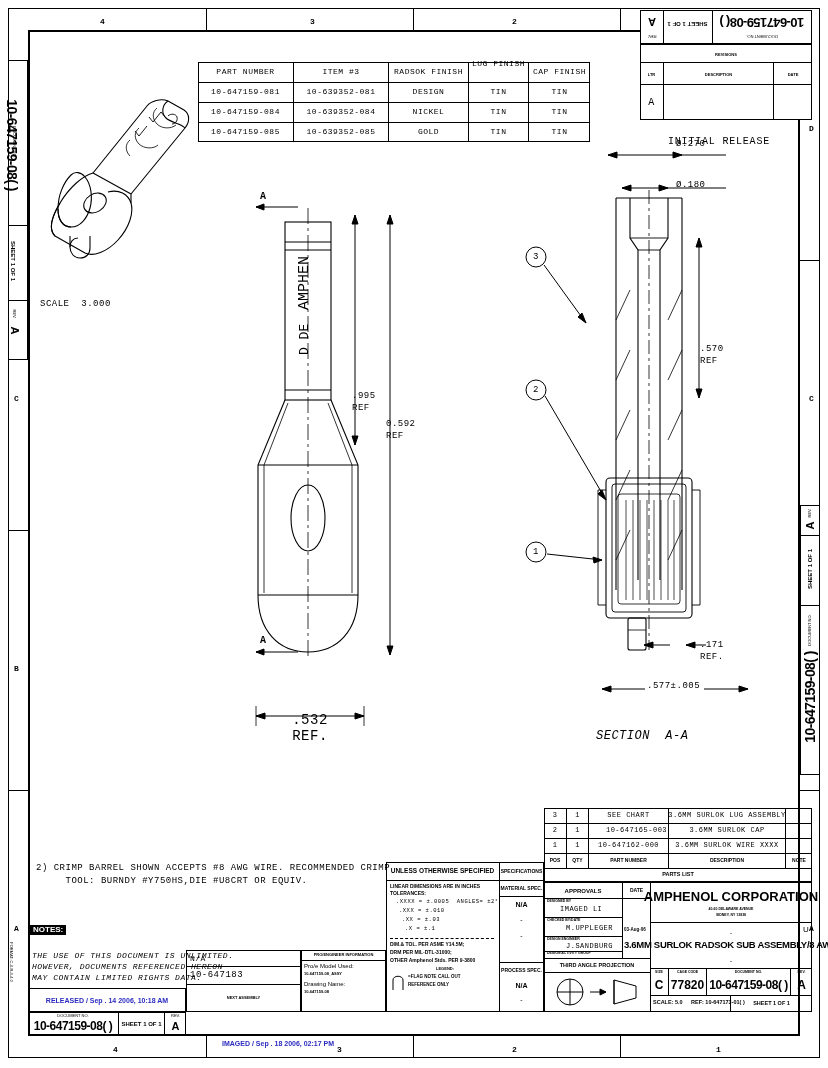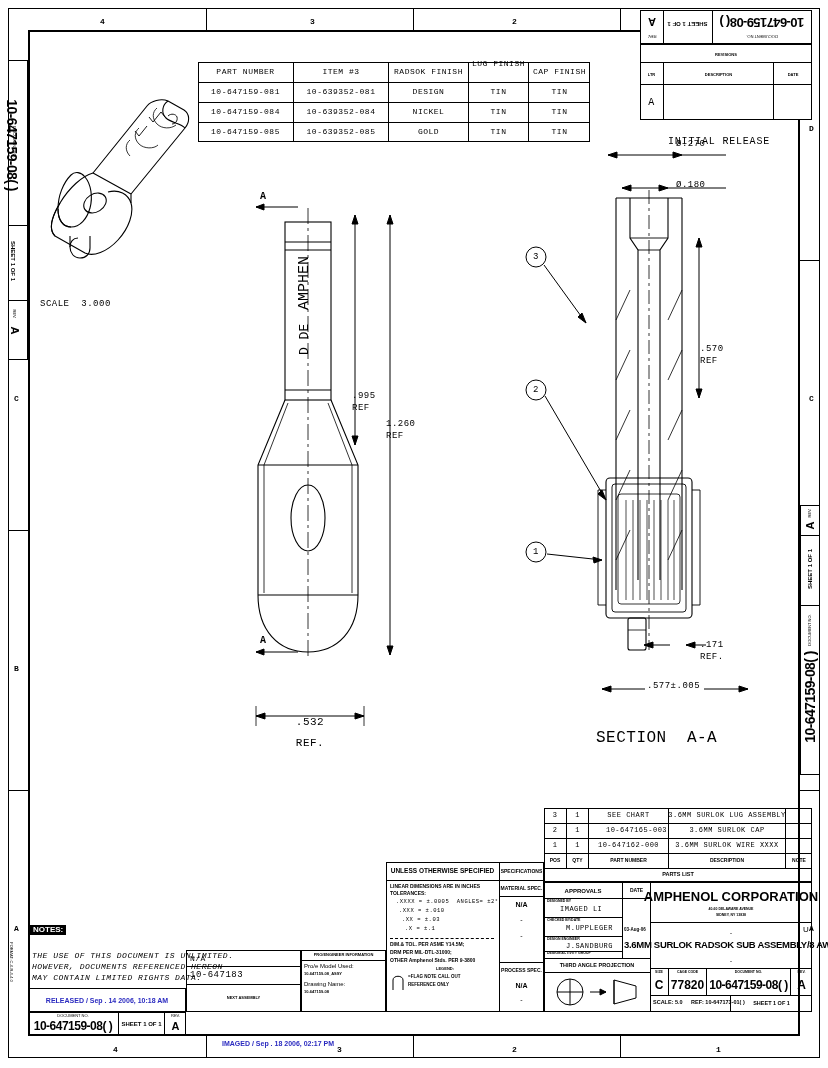--- a/index.html
+++ b/index.html
@@ -211,31 +211,31 @@
     <polygon points="15,230 12,221 18,221"></polygon>
   </svg>
   <div class="t mono" style="left:352px;top:390px;font-size:9px;line-height:12px;">.995
 REF</div>
 
   <svg style="position:absolute;left:375px;top:215px;width:30px;height:440px;" viewBox="0 0 30 440" stroke="#000" fill="#000">
     <line x1="15" y1="0" x2="15" y2="440" stroke-width="1"></line>
     <polygon points="15,0 12,9 18,9"></polygon>
     <polygon points="15,440 12,431 18,431"></polygon>
   </svg>
-  <div class="t mono" style="left:386px;top:418px;font-size:9px;line-height:12px;">1.260
+  <div class="t mono" style="left:386px;top:418px;font-size:9px;line-height:12px;">0.592
 REF</div>
 
   <svg style="position:absolute;left:250px;top:706px;width:120px;height:20px;" viewBox="0 0 120 20" stroke="#000" fill="#000">
     <line x1="6" y1="10" x2="114" y2="10" stroke-width="1"></line>
     <polygon points="6,10 15,7 15,13"></polygon>
     <polygon points="114,10 105,7 105,13"></polygon>
     <line x1="6" y1="0" x2="6" y2="20" stroke-width=".8"></line>
     <line x1="114" y1="0" x2="114" y2="20" stroke-width=".8"></line>
   </svg>
-  <div class="t mono ctr" style="left:270px;top:712px;width:80px;flex-direction:column;font-size:11px;line-height:21px;display:flex;text-align:right;">.532
+  <div class="t mono ctr" style="left:270px;top:712px;width:80px;flex-direction:column;font-size:14px;line-height:16px;display:flex;text-align:right;">.532
 REF.</div>
 
   <svg style="position:absolute;left:590px;top:150px;width:190px;height:520px;" viewBox="0 0 190 520" fill="none" stroke="#000" stroke-width="1.1">
     <g>
       <path d="M26 48 L26 440"></path>
       <path d="M92 48 L92 440"></path>
       <path d="M26 48 L92 48"></path>
     </g>
     <g>
       <path d="M40 48 L40 88 L48 100 L48 430"></path>
@@ -336,22 +336,24 @@
 REF.</div>
 
   <svg style="position:absolute;left:596px;top:680px;width:160px;height:18px;" viewBox="0 0 160 18" stroke="#000" fill="#000">
     <line x1="6" y1="9" x2="56" y2="9" stroke-width="1"></line>
     <polygon points="6,9 15,6 15,12"></polygon>
     <line x1="108" y1="9" x2="152" y2="9" stroke-width="1"></line>
     <polygon points="152,9 143,6 143,12"></polygon>
   </svg>
   <div class="t mono" style="left:645px;top:682px;font-size:9px;background:#fff;padding:0 2px;">.577±.005</div>
 
-  <div class="t mono" style="left:596px;top:730px;font-size:16px;letter-spacing:.5px;">SECTION  A-A</div>
-
+  <div class="t mono" style="left:596px;top:730px;font-size:12px;letter-spacing:.5px;font-style:italic;">SECTION  A-A</div>
+
+  <div class="t mono" style="left:36px;top:862px;font-size:9px;line-height:13px;">2) CRIMP BARREL SHOWN ACCEPTS #8 AWG WIRE. RECOMMENDED CRIMP
+     TOOL: BURNDY #Y750HS,DIE #U8CRT OR EQUIV.</div>
   <div class="t bold" style="left:30px;top:925px;font-size:8px;background:#000;color:#fff;padding:1px 3px;">NOTES:</div>
   <div class="t mono" style="left:32px;top:950px;font-size:8px;line-height:11px;font-style:italic;">THE USE OF THIS DOCUMENT IS UNLIMITED.
 HOWEVER, DOCUMENTS REFERENCED HEREON
 MAY CONTAIN LIMITED RIGHTS DATA.</div>
 
   <div class="bx bd" style="left:28px;top:988px;width:158px;height:24px;"></div>
   <div class="t blue bold ctr" style="left:28px;top:988px;width:158px;height:24px;font-size:7px;">RELEASED / Sep . 14 2006, 10:18 AM</div>
   <div class="t blue bold" style="left:222px;top:1040px;font-size:7px;">IMAGED / Sep . 18 2006, 02:17 PM</div>
 
   <div class="bx bd" style="left:28px;top:1012px;width:158px;height:24px;"></div>

